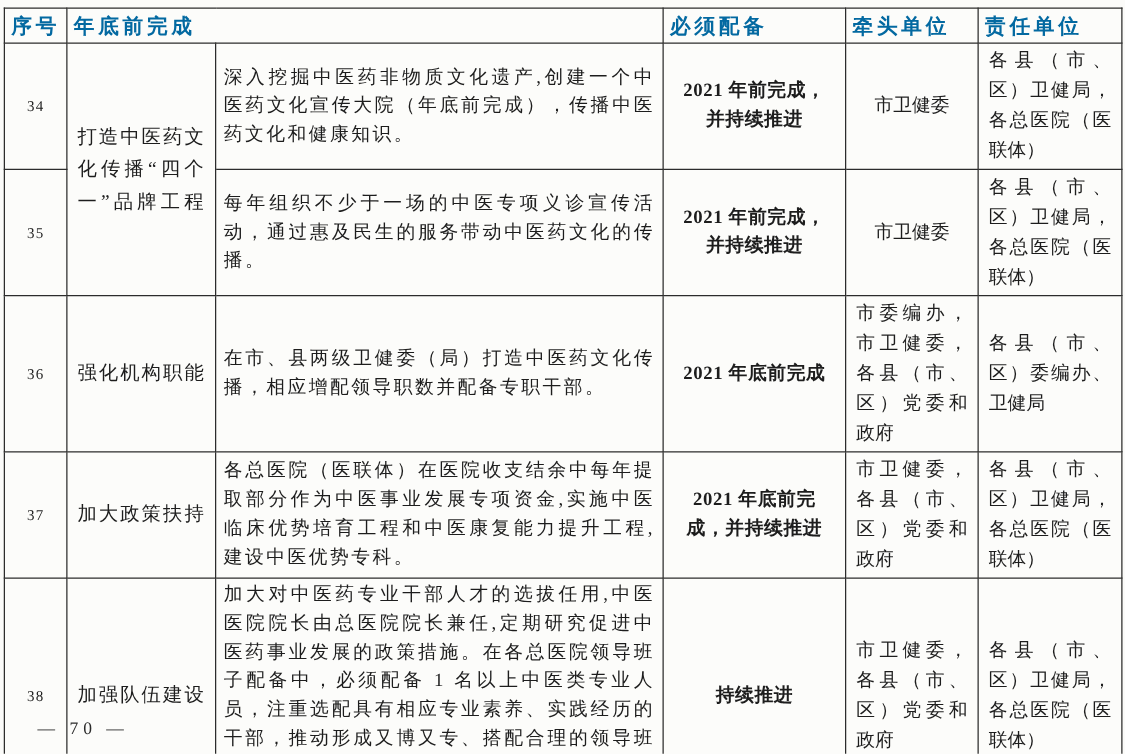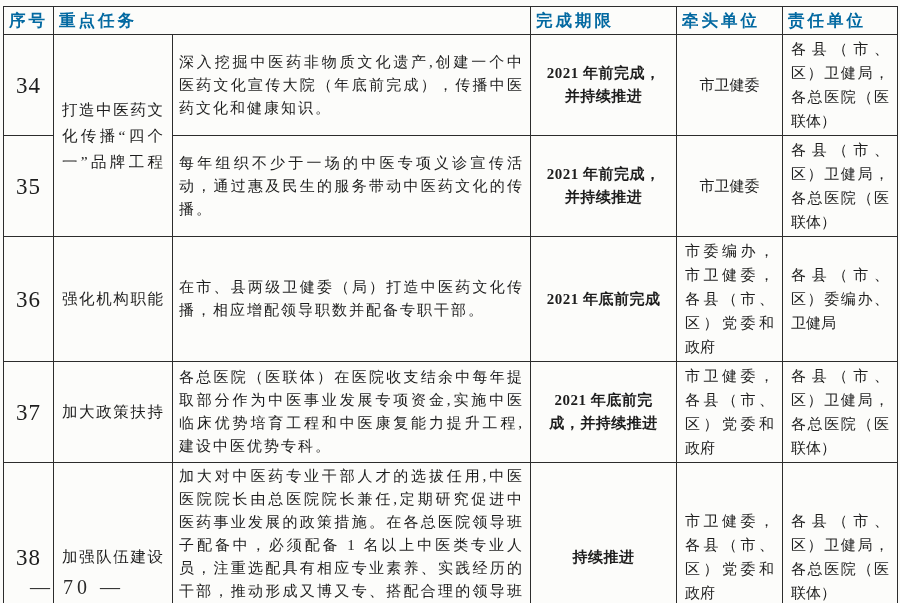--- a/index.html
+++ b/index.html
@@ -26,21 +26,21 @@
     font-family:"Liberation Sans","DejaVu Sans",sans-serif;
     font-weight:bold;
     font-size:16.5px;
     letter-spacing:3px;
     text-align:left;
     color:#0369a1;
   }
   td{font-size:15px;line-height:23px;}
   .serial{
     text-align:center;
-    font-size:23px;
+    font-size:12px;
     letter-spacing:1px;
   }
   .category{
     text-align:justify;
     text-align-last:justify;
     font-size:15.5px;
     letter-spacing:1px;
     line-height:26px;
     padding:0 8px;
   }
@@ -58,21 +58,21 @@
   .unit{
     text-align:justify;
     letter-spacing:0;
     line-height:24px;
     padding:2px 8px;
   }
   .unit.center{text-align-last:center;}
   .footer{
     position:absolute;
     left:30px;top:576px;
-    font-size:20px;
+    font-size:14px;
     letter-spacing:4px;
     color:#2a2a2a;
   }
 </style>
 </head>
 <body>
 
 <div class="page">
 
   <table class="task-table">
@@ -81,22 +81,22 @@
       <col style="width:119px">
       <col style="width:358px">
       <col style="width:146px">
       <col style="width:106px">
       <col style="width:115px">
     </colgroup>
 
     <tbody>
         <tr style="height:28px">
       <th>序号</th>
-      <th colspan="2">重点任务</th>
-      <th>完成期限</th>
+      <th colspan="2">年底前完成</th>
+      <th>必须配备</th>
       <th>牵头单位</th>
       <th>责任单位</th>
     </tr>
 
     <tr style="height:77px">
       <td class="serial">34</td>
       <td class="category" rowspan="2">打造中医药文化传播“四个一”品牌工程</td>
       <td class="task">深入挖掘中医药非物质文化遗产,创建一个中医药文化宣传大院（年底前完成），传播中医药文化和健康知识。</td>
       <td class="deadline">2021 年前完成，并持续推进</td>
       <td class="unit center">市卫健委</td>

